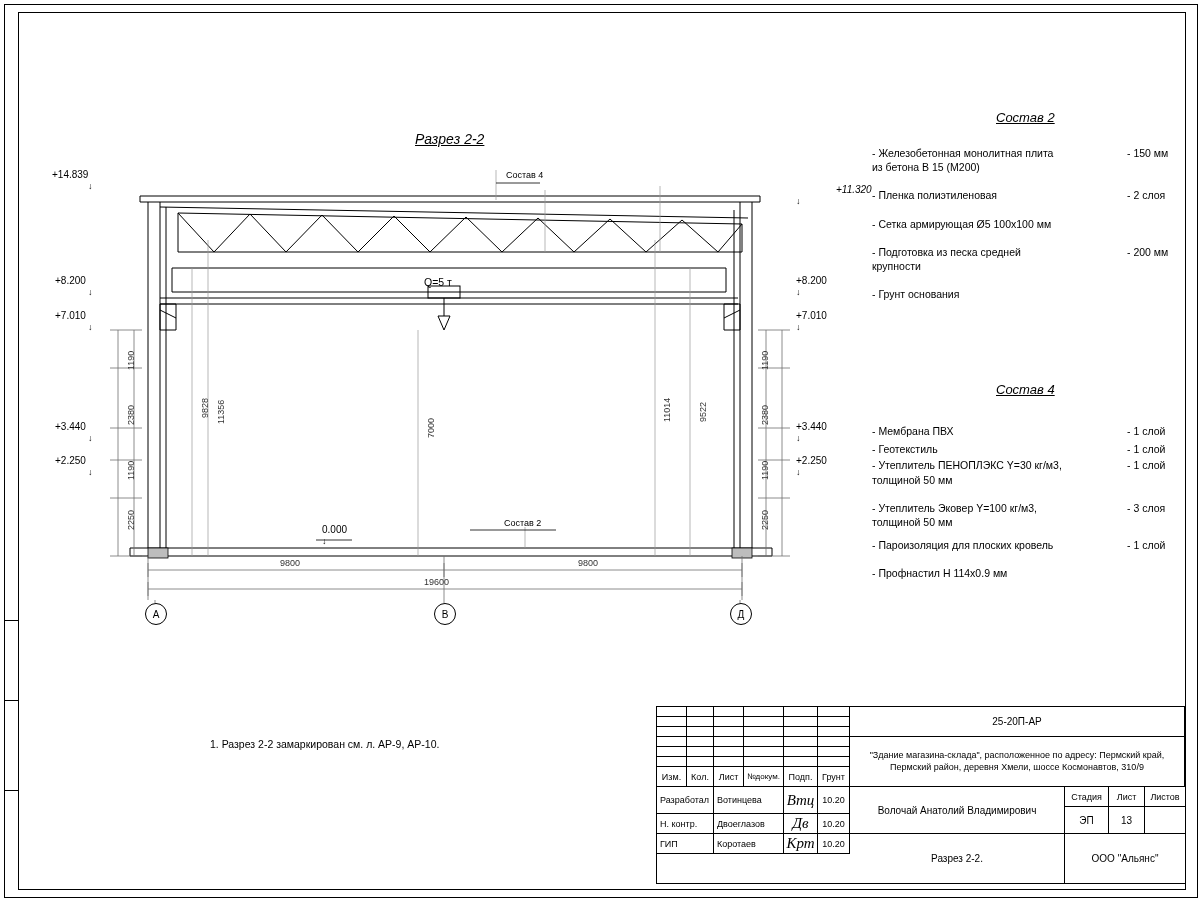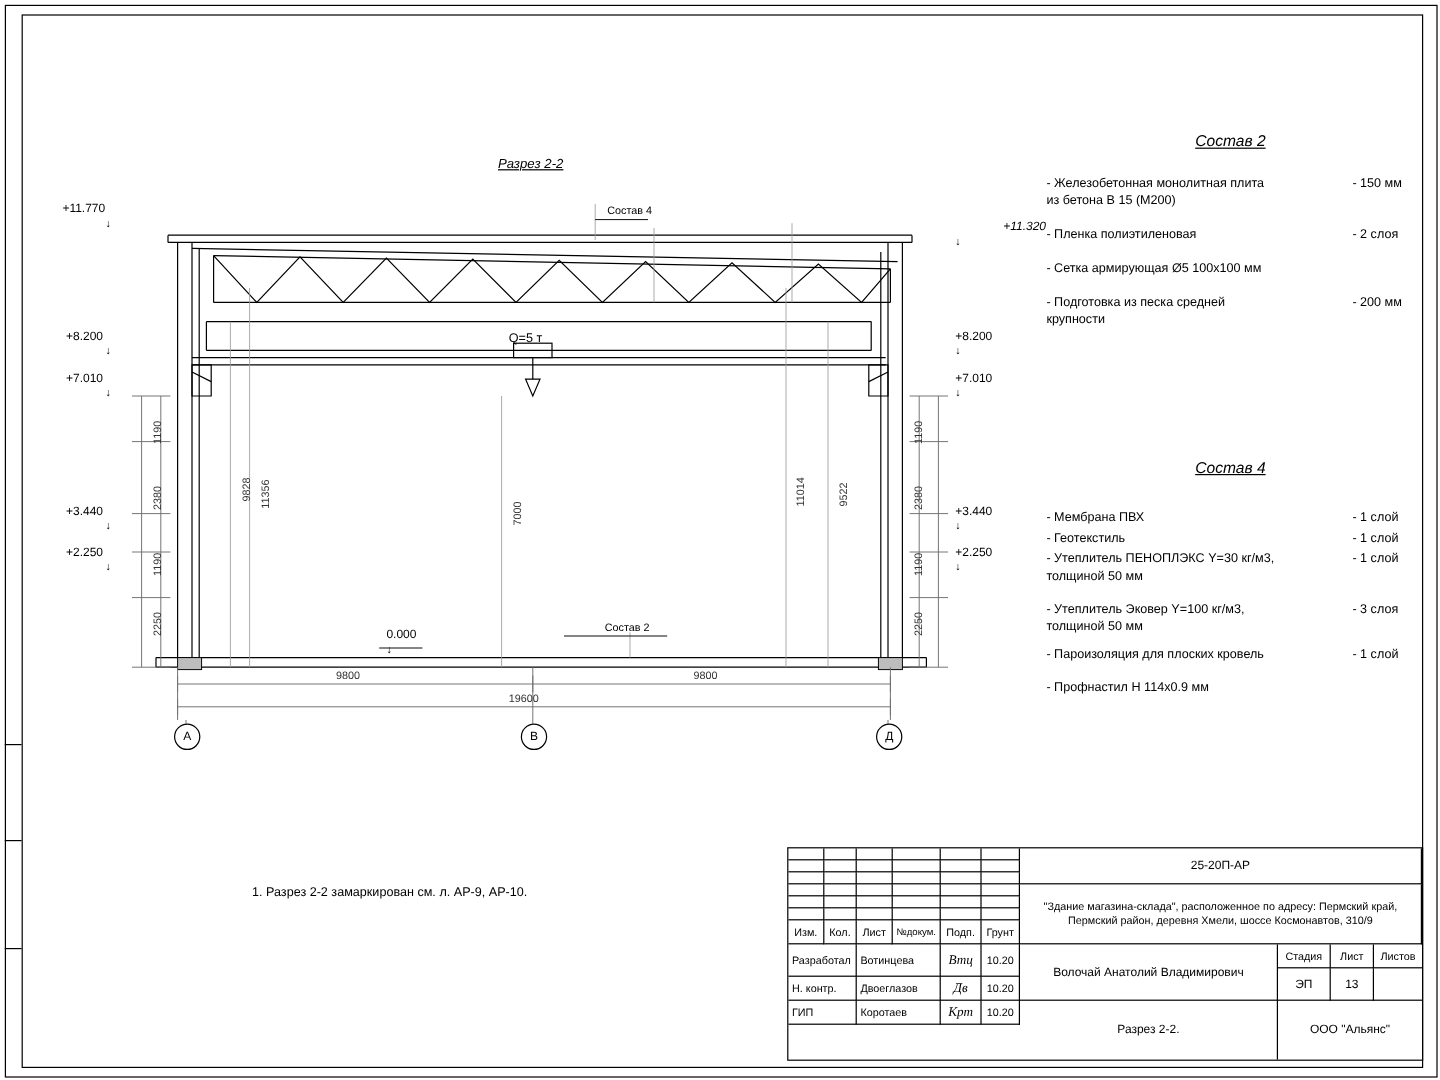--- a/index.html
+++ b/index.html
@@ -6,21 +6,21 @@
   body{width:1200px;height:900px;position:relative;font-family:"Liberation Sans",sans-serif;color:#000;overflow:hidden;}
   .sheet{position:absolute;inset:0;}
   .frame-outer{position:absolute;left:4px;top:4px;width:1192px;height:892px;border:1px solid #000;}
   .frame-inner{position:absolute;left:18px;top:12px;width:1166px;height:876px;border:1px solid #000;}
   .leftstub{position:absolute;left:4px;top:620px;width:14px;height:272px;border-top:1px solid #000;}
   .leftstub2{position:absolute;left:4px;top:700px;width:14px;height:1px;background:#000;}
   .leftstub3{position:absolute;left:4px;top:790px;width:14px;height:1px;background:#000;}
 
   .lbl{position:absolute;font-size:10.5px;white-space:nowrap;}
   .lbl.sm{font-size:9px;}
-  .title-it{font-style:italic;font-size:11px;text-decoration:underline;}
+  .title-it{font-style:italic;font-size:14px;text-decoration:underline;}
   .comp-title{font-style:italic;font-size:13px;text-decoration:underline;}
 
   svg{position:absolute;left:0;top:0;overflow:visible;}
 
   .axis-circle{position:absolute;width:20px;height:20px;border:1px solid #000;border-radius:50%;display:flex;align-items:center;justify-content:center;font-size:10px;background:#fff;}
 
   .dimtxt{position:absolute;font-size:9px;color:#333;}
   .dimtxt.rot{transform:rotate(-90deg);transform-origin:left top;}
 
   .elev{position:absolute;font-size:10px;}
@@ -30,21 +30,21 @@
   .comp-list{position:absolute;font-size:10.5px;line-height:1.35;}
   .comp-row{position:relative;margin-bottom:9px;}
   .comp-row .txt{display:inline-block;max-width:230px;vertical-align:top;}
   .comp-row .val{position:absolute;left:255px;top:0;white-space:nowrap;}
 
   
   .stamp{position:absolute;left:656px;top:706px;width:528px;height:176px;border:1px solid #000;font-size:9px;}
   .stamp div.cell{position:absolute;box-sizing:border-box;display:flex;align-items:center;justify-content:center;text-align:center;padding:0 2px;}
   .br{border-right:1px solid #000;}
   .bb{border-bottom:1px solid #000;}
-  .sig{font-family:"Liberation Serif",serif;font-style:italic;font-size:11px;}
+  .sig{font-family:"Liberation Serif",serif;font-style:italic;font-size:15px;}
   .note{position:absolute;font-size:10.5px;}
 </style>
 </head>
 <body>
 
 <div class="sheet">
 
   <div class="frame-outer"></div>
   <div class="frame-inner"></div>
   <div class="leftstub"></div>
@@ -158,21 +158,21 @@
       <line x1="740" y1="600" x2="740" y2="603"></line>
     </g>
 
     <g stroke="#000" stroke-width="0.8">
       <line x1="496" y1="183" x2="540" y2="183"></line>
       <line x1="470" y1="530" x2="556" y2="530"></line>
       <line x1="316" y1="540" x2="352" y2="540"></line>
     </g>
   </svg>
 
-  <div class="elev" style="left:52px;top:169px;">+11.770</div>
+  <div class="elev" style="left:52px;top:169px;">+14.839</div>
   <div class="arrowdn" style="left:88px;top:182px;">↓</div>
   <div class="elev" style="left:55px;top:275px;">+8.200</div>
   <div class="arrowdn" style="left:88px;top:288px;">↓</div>
   <div class="elev" style="left:55px;top:310px;">+7.010</div>
   <div class="arrowdn" style="left:88px;top:323px;">↓</div>
   <div class="elev" style="left:55px;top:421px;">+3.440</div>
   <div class="arrowdn" style="left:88px;top:434px;">↓</div>
   <div class="elev" style="left:55px;top:455px;">+2.250</div>
   <div class="arrowdn" style="left:88px;top:468px;">↓</div>
 
@@ -234,20 +234,24 @@
     </div>
     <div class="comp-row" style="margin-top:14px">
       <span class="txt" style="white-space:pre-line">- Сетка армирующая Ø5 100х100 мм</span>
       <span class="val"></span>
     </div>
     <div class="comp-row" style="margin-top:14px">
       <span class="txt" style="white-space:pre-line">- Подготовка из песка средней
   крупности</span>
       <span class="val">- 200 мм</span>
     </div>
+    <div class="comp-row" style="margin-top:14px">
+      <span class="txt" style="white-space:pre-line">- Грунт основания</span>
+      <span class="val"></span>
+    </div>
   </div>
 
   <div class="comp-title" style="position:absolute;left:996px;top:382px;">Состав 4</div>
   <div class="comp-list" style="left:872px;top:424px;width:320px;">
     <div class="comp-row" style="margin-bottom:4px">
       <span class="txt" style="white-space:pre-line">- Мембрана ПВХ</span>
       <span class="val">- 1 слой</span>
     </div>
     <div class="comp-row" style="margin-bottom:2px">
       <span class="txt" style="white-space:pre-line">- Геотекстиль</span>

